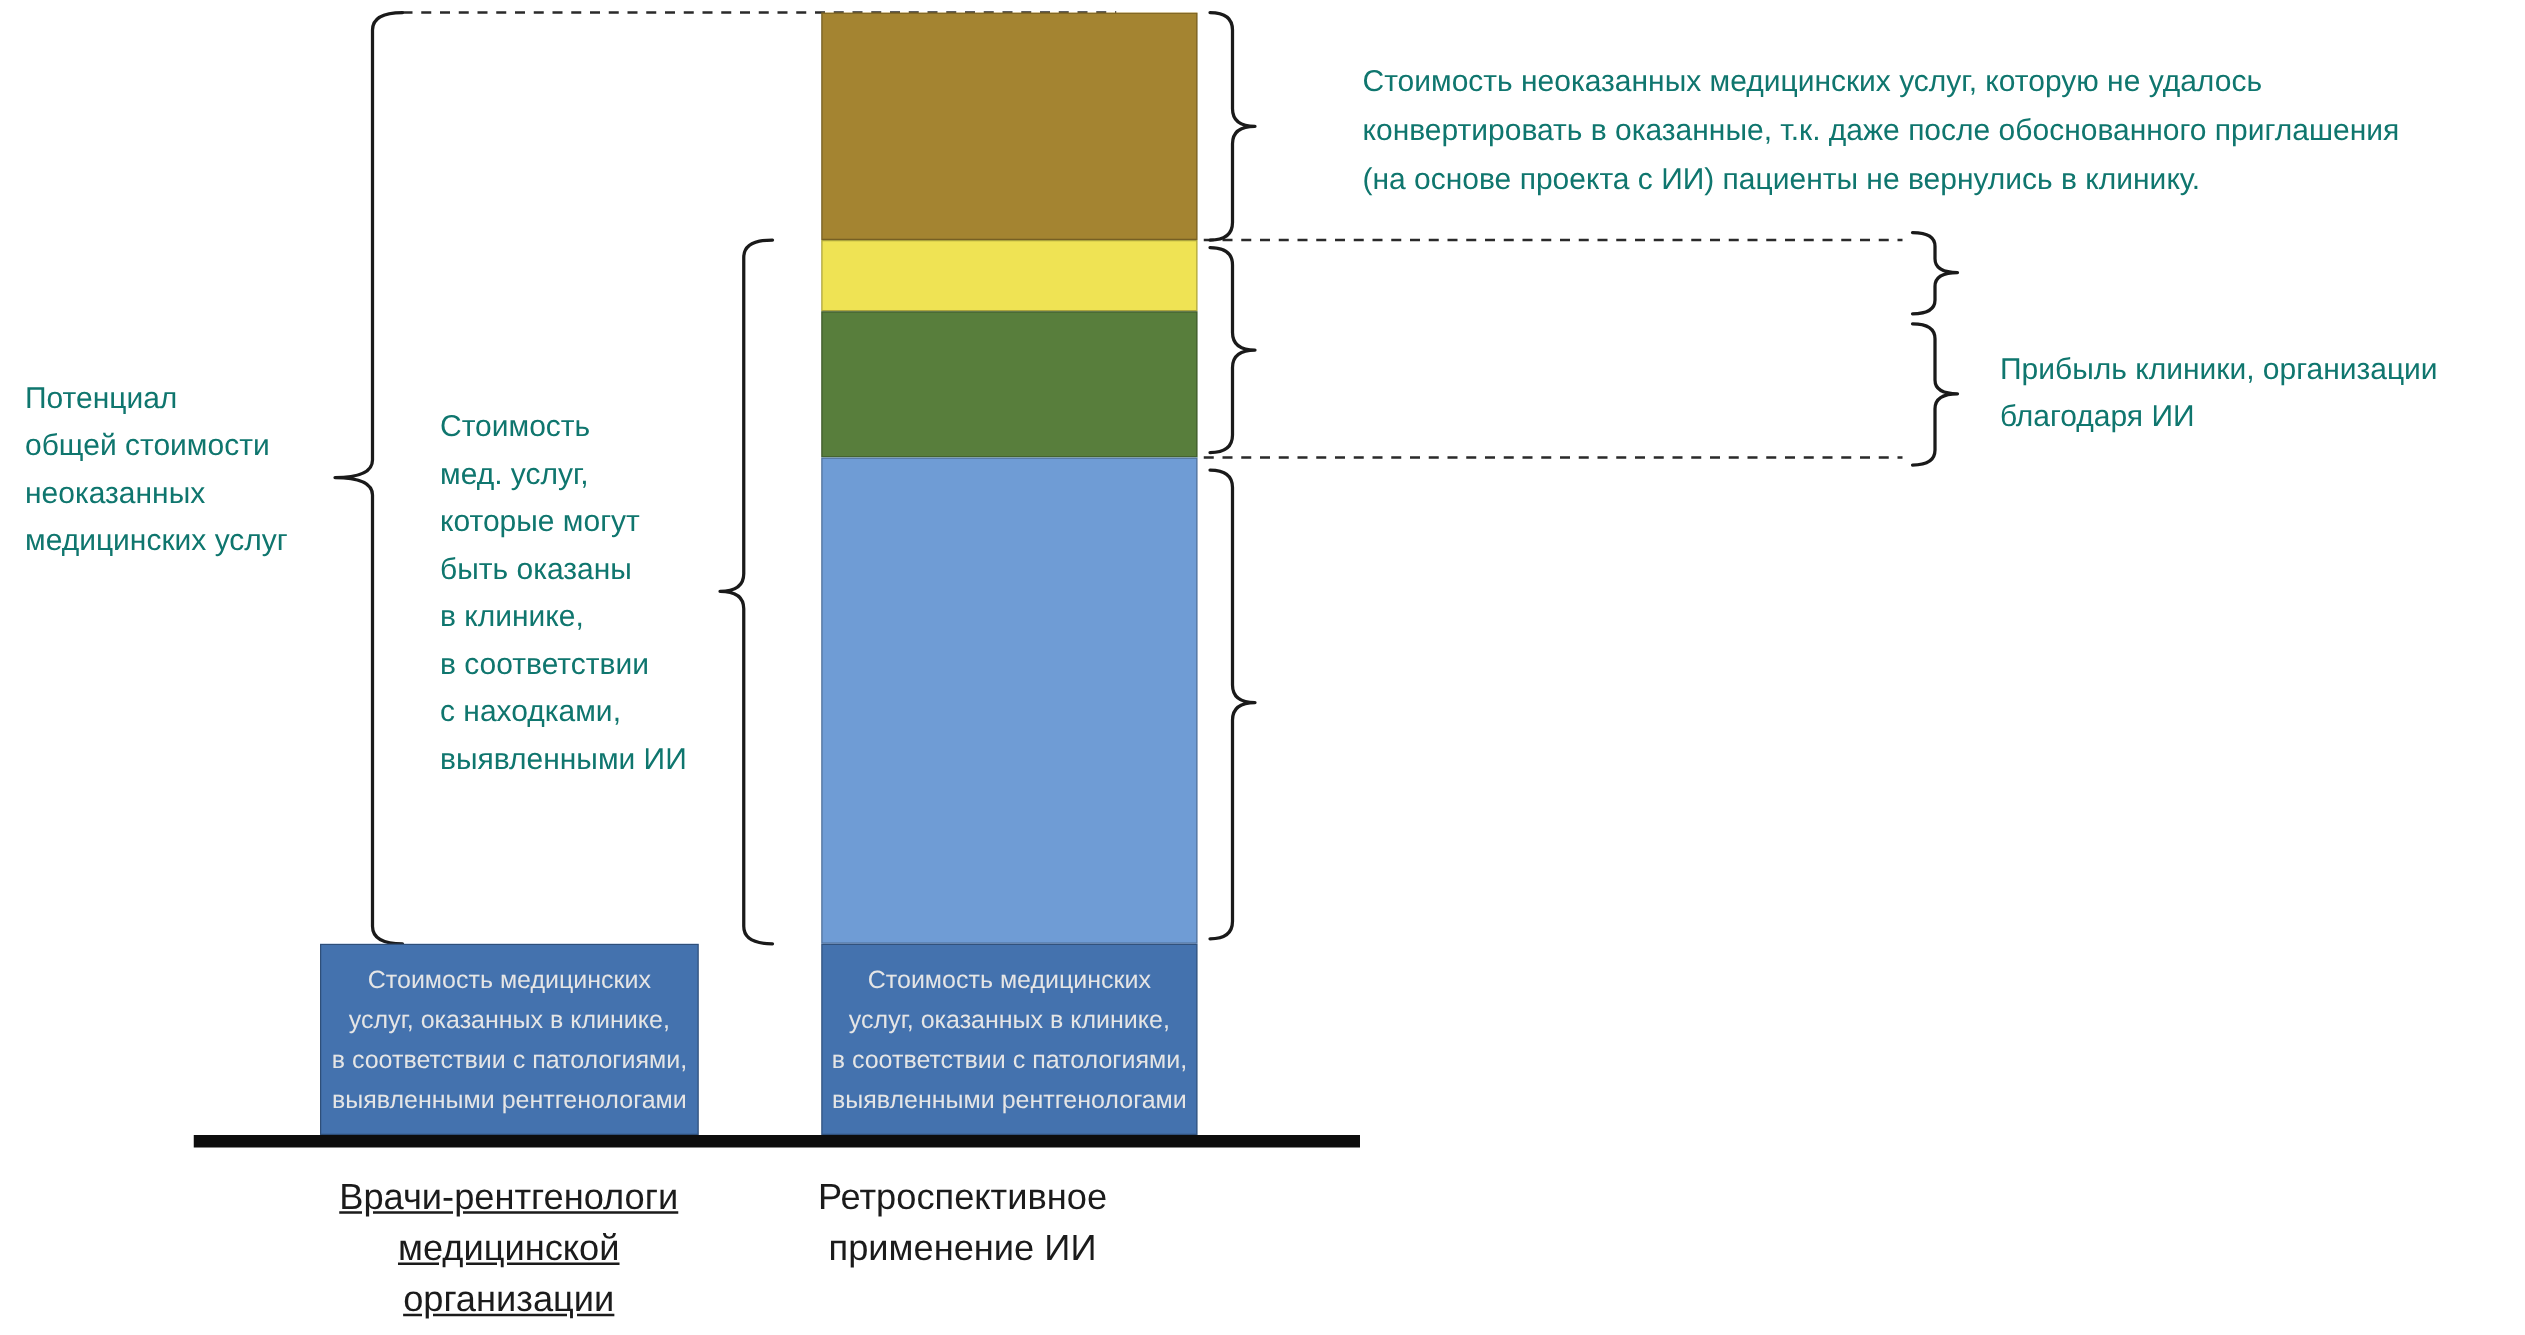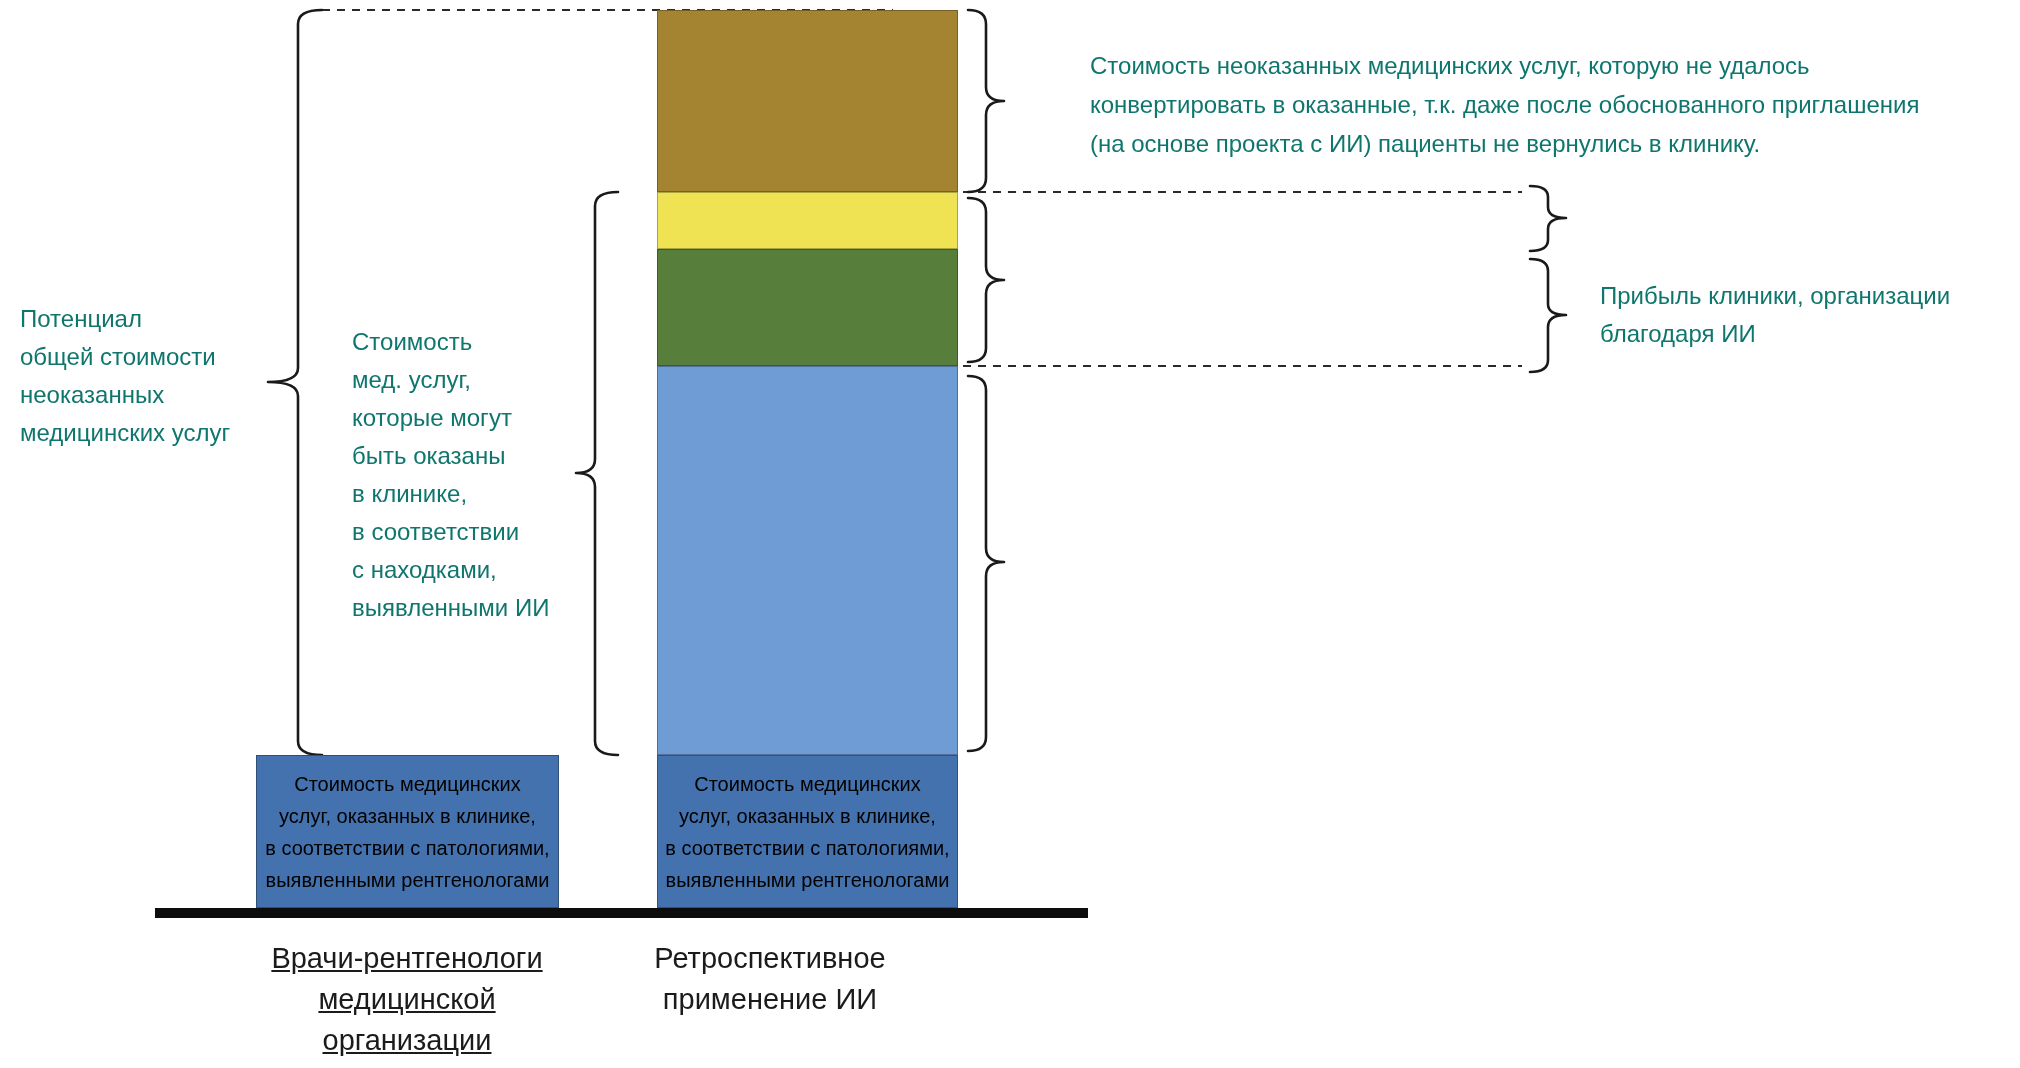--- a/index.html
+++ b/index.html
@@ -27,21 +27,21 @@
   .bar {
     position: absolute;
     box-shadow: inset 0 0 0 1px rgba(0,0,0,0.30);
     display: flex;
     align-items: center;
     justify-content: center;
   }
   .bar-label {
     white-space: pre;
     text-align: center;
-    color: #000000;
+    color: #e5e5e5;
     font-size: 20px;
     line-height: 32px;
   }
   .stack {
     position: absolute;
     left: 657px; top: 10px;
     width: 301px;
     display: flex;
     flex-direction: column;
   }

